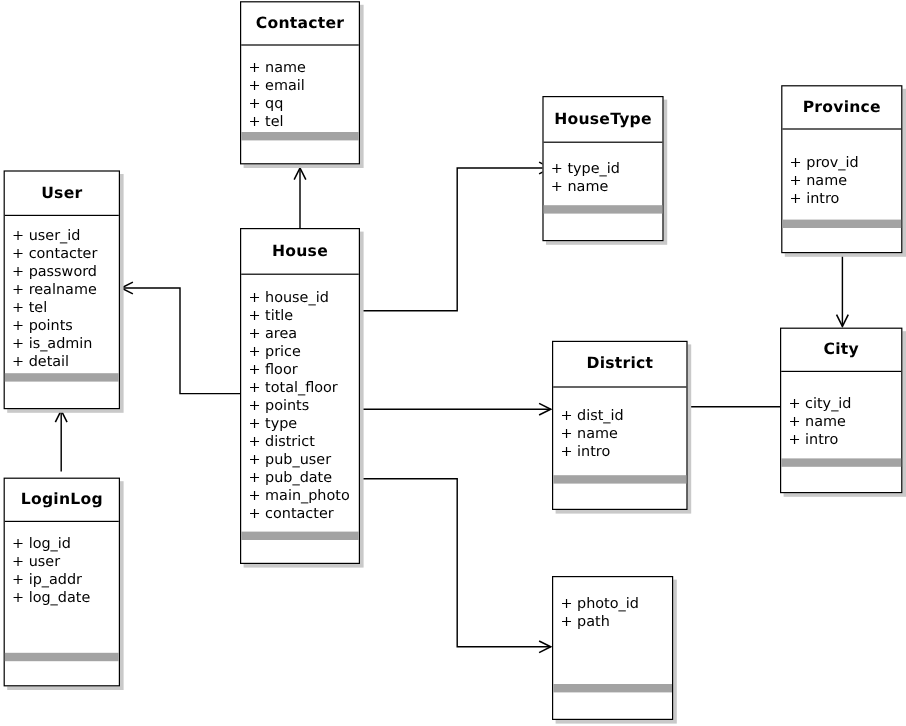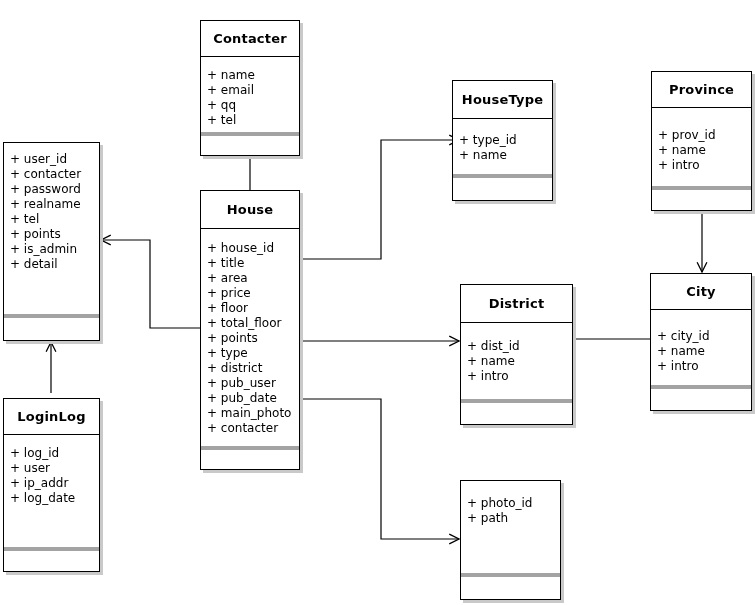--- a/index.html
+++ b/index.html
@@ -38,21 +38,21 @@
     display: flex;
     align-items: center;
     justify-content: center;
     font-size: 13px;
     font-weight: bold;
     border-bottom: 1px solid #000000;
     letter-spacing: 0.2px;
   }
   .cls-attrs {
     flex: 1 1 auto;
-    border-bottom: 4px solid #a3a3a3;
+    border-bottom: 7px solid #a3a3a3;
     padding-left: 6px;
     padding-right: 2px;
     font-size: 12px;
     line-height: 15px;
     overflow: hidden;
     white-space: nowrap;
   }
   .cls-methods {
     flex: none;
   }
@@ -79,32 +79,33 @@
     <polyline class="edge" points="250,190 250,140" marker-end="url(#arrow)"></polyline>
     <polyline class="edge" points="200,328 150,328 150,240 101,240" marker-end="url(#arrow)"></polyline>
     <polyline class="edge" points="300,259 381,259 381,140 459,140" marker-end="url(#arrow)"></polyline>
     <polyline class="edge" points="300,341 459,341" marker-end="url(#arrow)"></polyline>
     <polyline class="edge" points="300,399 381,399 381,539 459,539" marker-end="url(#arrow)"></polyline>
     <polyline class="edge" points="51,393 51,342" marker-end="url(#arrow)"></polyline>
     <polyline class="edge" points="702,211 702,272" marker-end="url(#arrow)"></polyline>
     <polyline class="edge" points="650,339 562,339" marker-end="url(#arrow)"></polyline>
   </svg>
 
-  <div class="cls" style="left:200px;top:20px;width:100px;height:136px">
+  <div class="cls" style="left:200px;top:1px;width:100px;height:136px">
     <div class="cls-title" style="height:35px">Contacter</div>
     <div class="cls-attrs" style="padding-top:11px">
       <div class="attr">+ name</div>
       <div class="attr">+ email</div>
       <div class="attr">+ qq</div>
       <div class="attr">+ tel</div>
     </div>
     <div class="cls-methods" style="height:19px"></div>
   </div>
 
   <div class="cls" style="left:3px;top:142px;width:97px;height:199px">
+    <div class="cls-title" style="height:36px">User</div>
     <div class="cls-attrs" style="padding-top:9px">
       <div class="attr">+ user_id</div>
       <div class="attr">+ contacter</div>
       <div class="attr">+ password</div>
       <div class="attr">+ realname</div>
       <div class="attr">+ tel</div>
       <div class="attr">+ points</div>
       <div class="attr">+ is_admin</div>
       <div class="attr">+ detail</div>
     </div>

